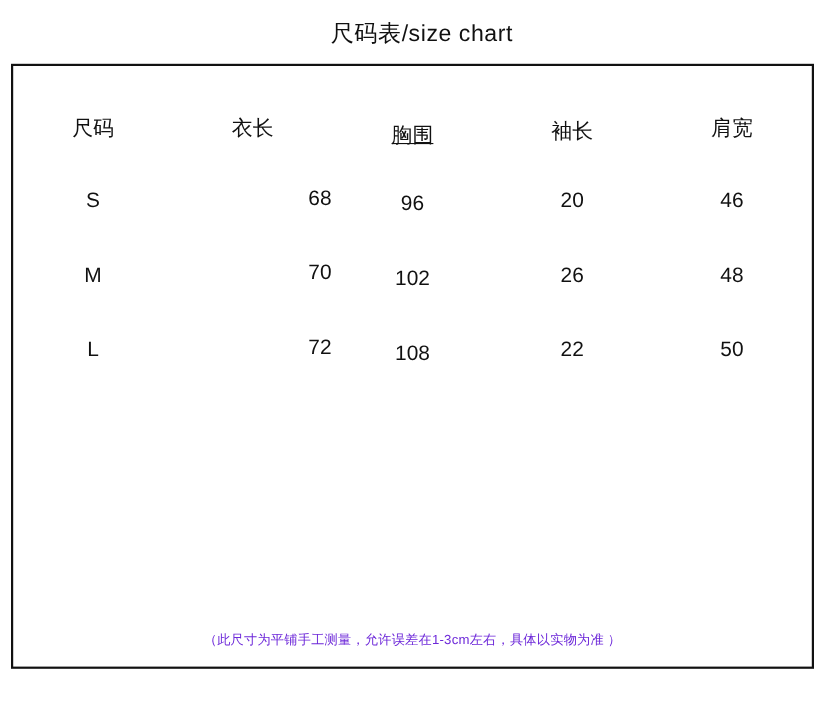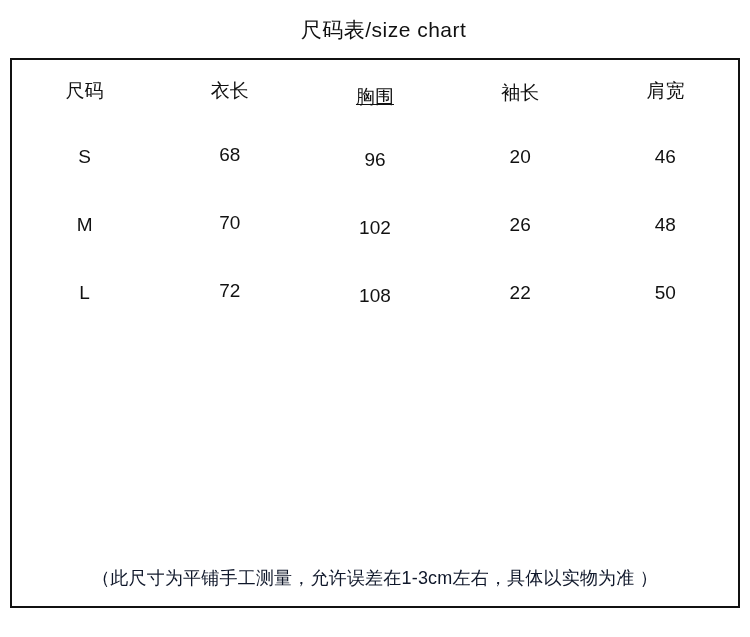--- a/index.html
+++ b/index.html
@@ -48,49 +48,49 @@
   table.size-table td {
     border: none;
     text-align: center;
     font-weight: 400;
     color: #111111;
   }
   table.size-table thead th {
     font-size: 19px;
     height: 62px;
     vertical-align: middle;
-    padding-top: 0;
+    padding-top: 26px;
     margin-top: 31px;
   }
   table.size-table tbody td {
     font-size: 19px;
     height: 66px;
     vertical-align: middle;
   }
   
   .col-size    { width: 20%; }
   .col-length  { width: 20%; }
   .col-bust    { width: 20%; }
   .col-sleeve  { width: 20%; }
   .col-shoulder{ width: 20%; }
 
   table.size-table tbody td.c-bust { position: relative; top: 3px; }
-  table.size-table tbody td.c-length { position: relative; top: -2px; }
+  table.size-table tbody td.c-length { position: relative; top: -2px; text-align: right; }
   table.size-table thead th.h-bust { position: relative; top: 6px; text-decoration: underline; }
   table.size-table thead th.h-sleeve { position: relative; top: 2px; }
   table.size-table thead th.h-shoulder { position: relative; top: 0px; }
 
   .table-note {
     position: absolute;
     left: 0;
     right: 0;
     bottom: 16px;
     text-align: center;
-    font-size: 18px;
-    color: #0f172a;
+    font-size: 12px;
+    color: #6d28d9;
     letter-spacing: 0.2px;
   }
 </style>
 </head>
 <body>
 
 <div class="page">
 
   <div class="chart-title">尺码表/size chart</div>
 

